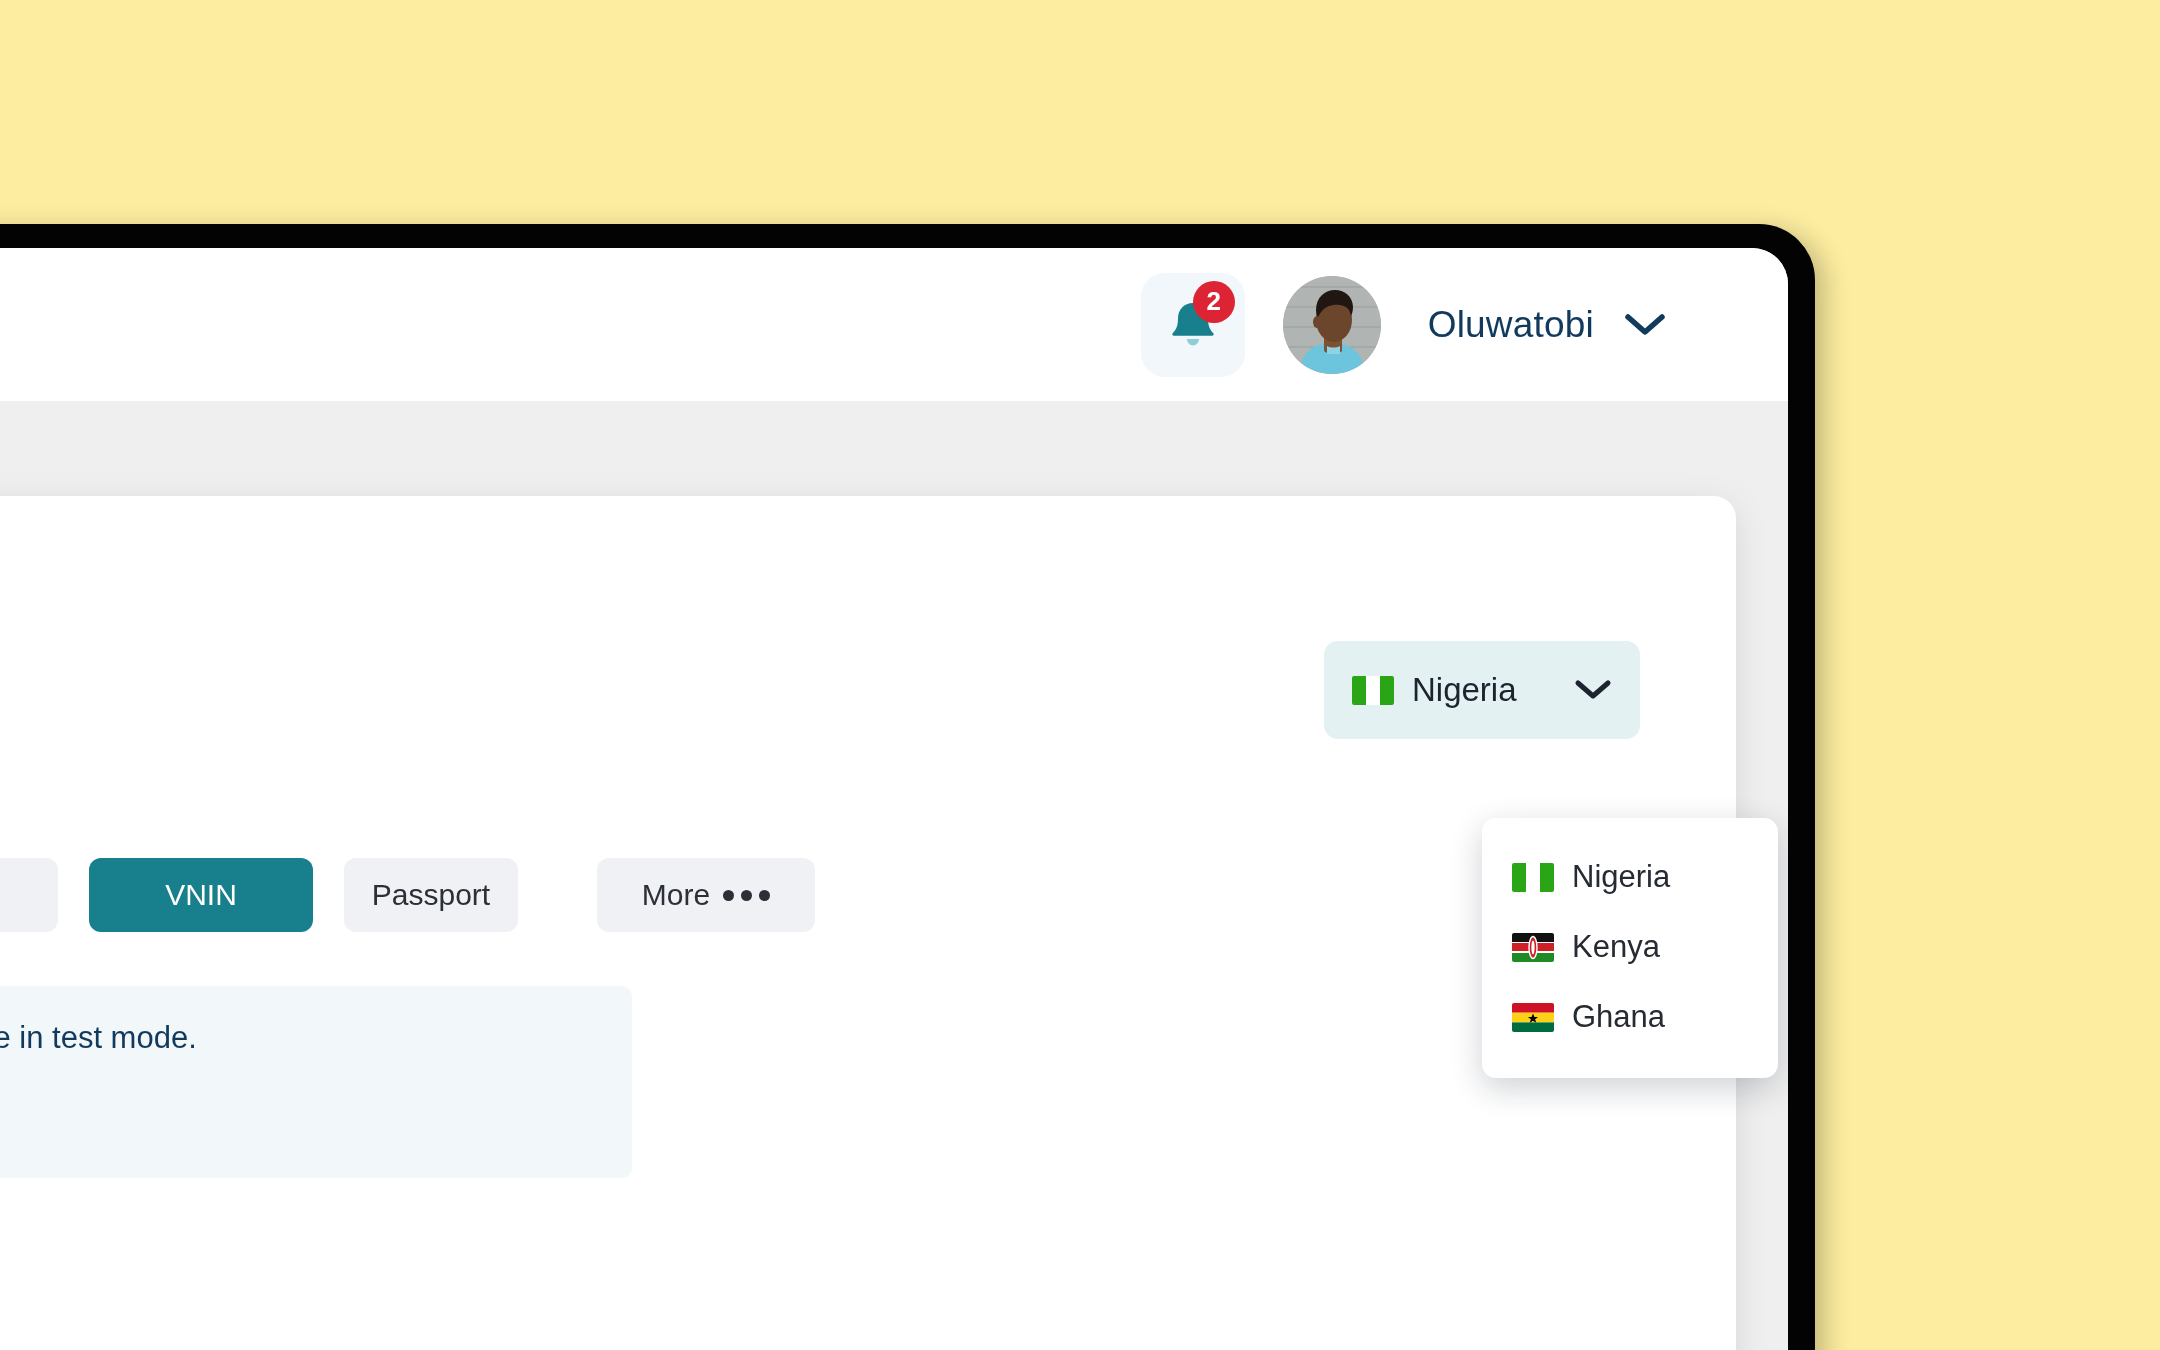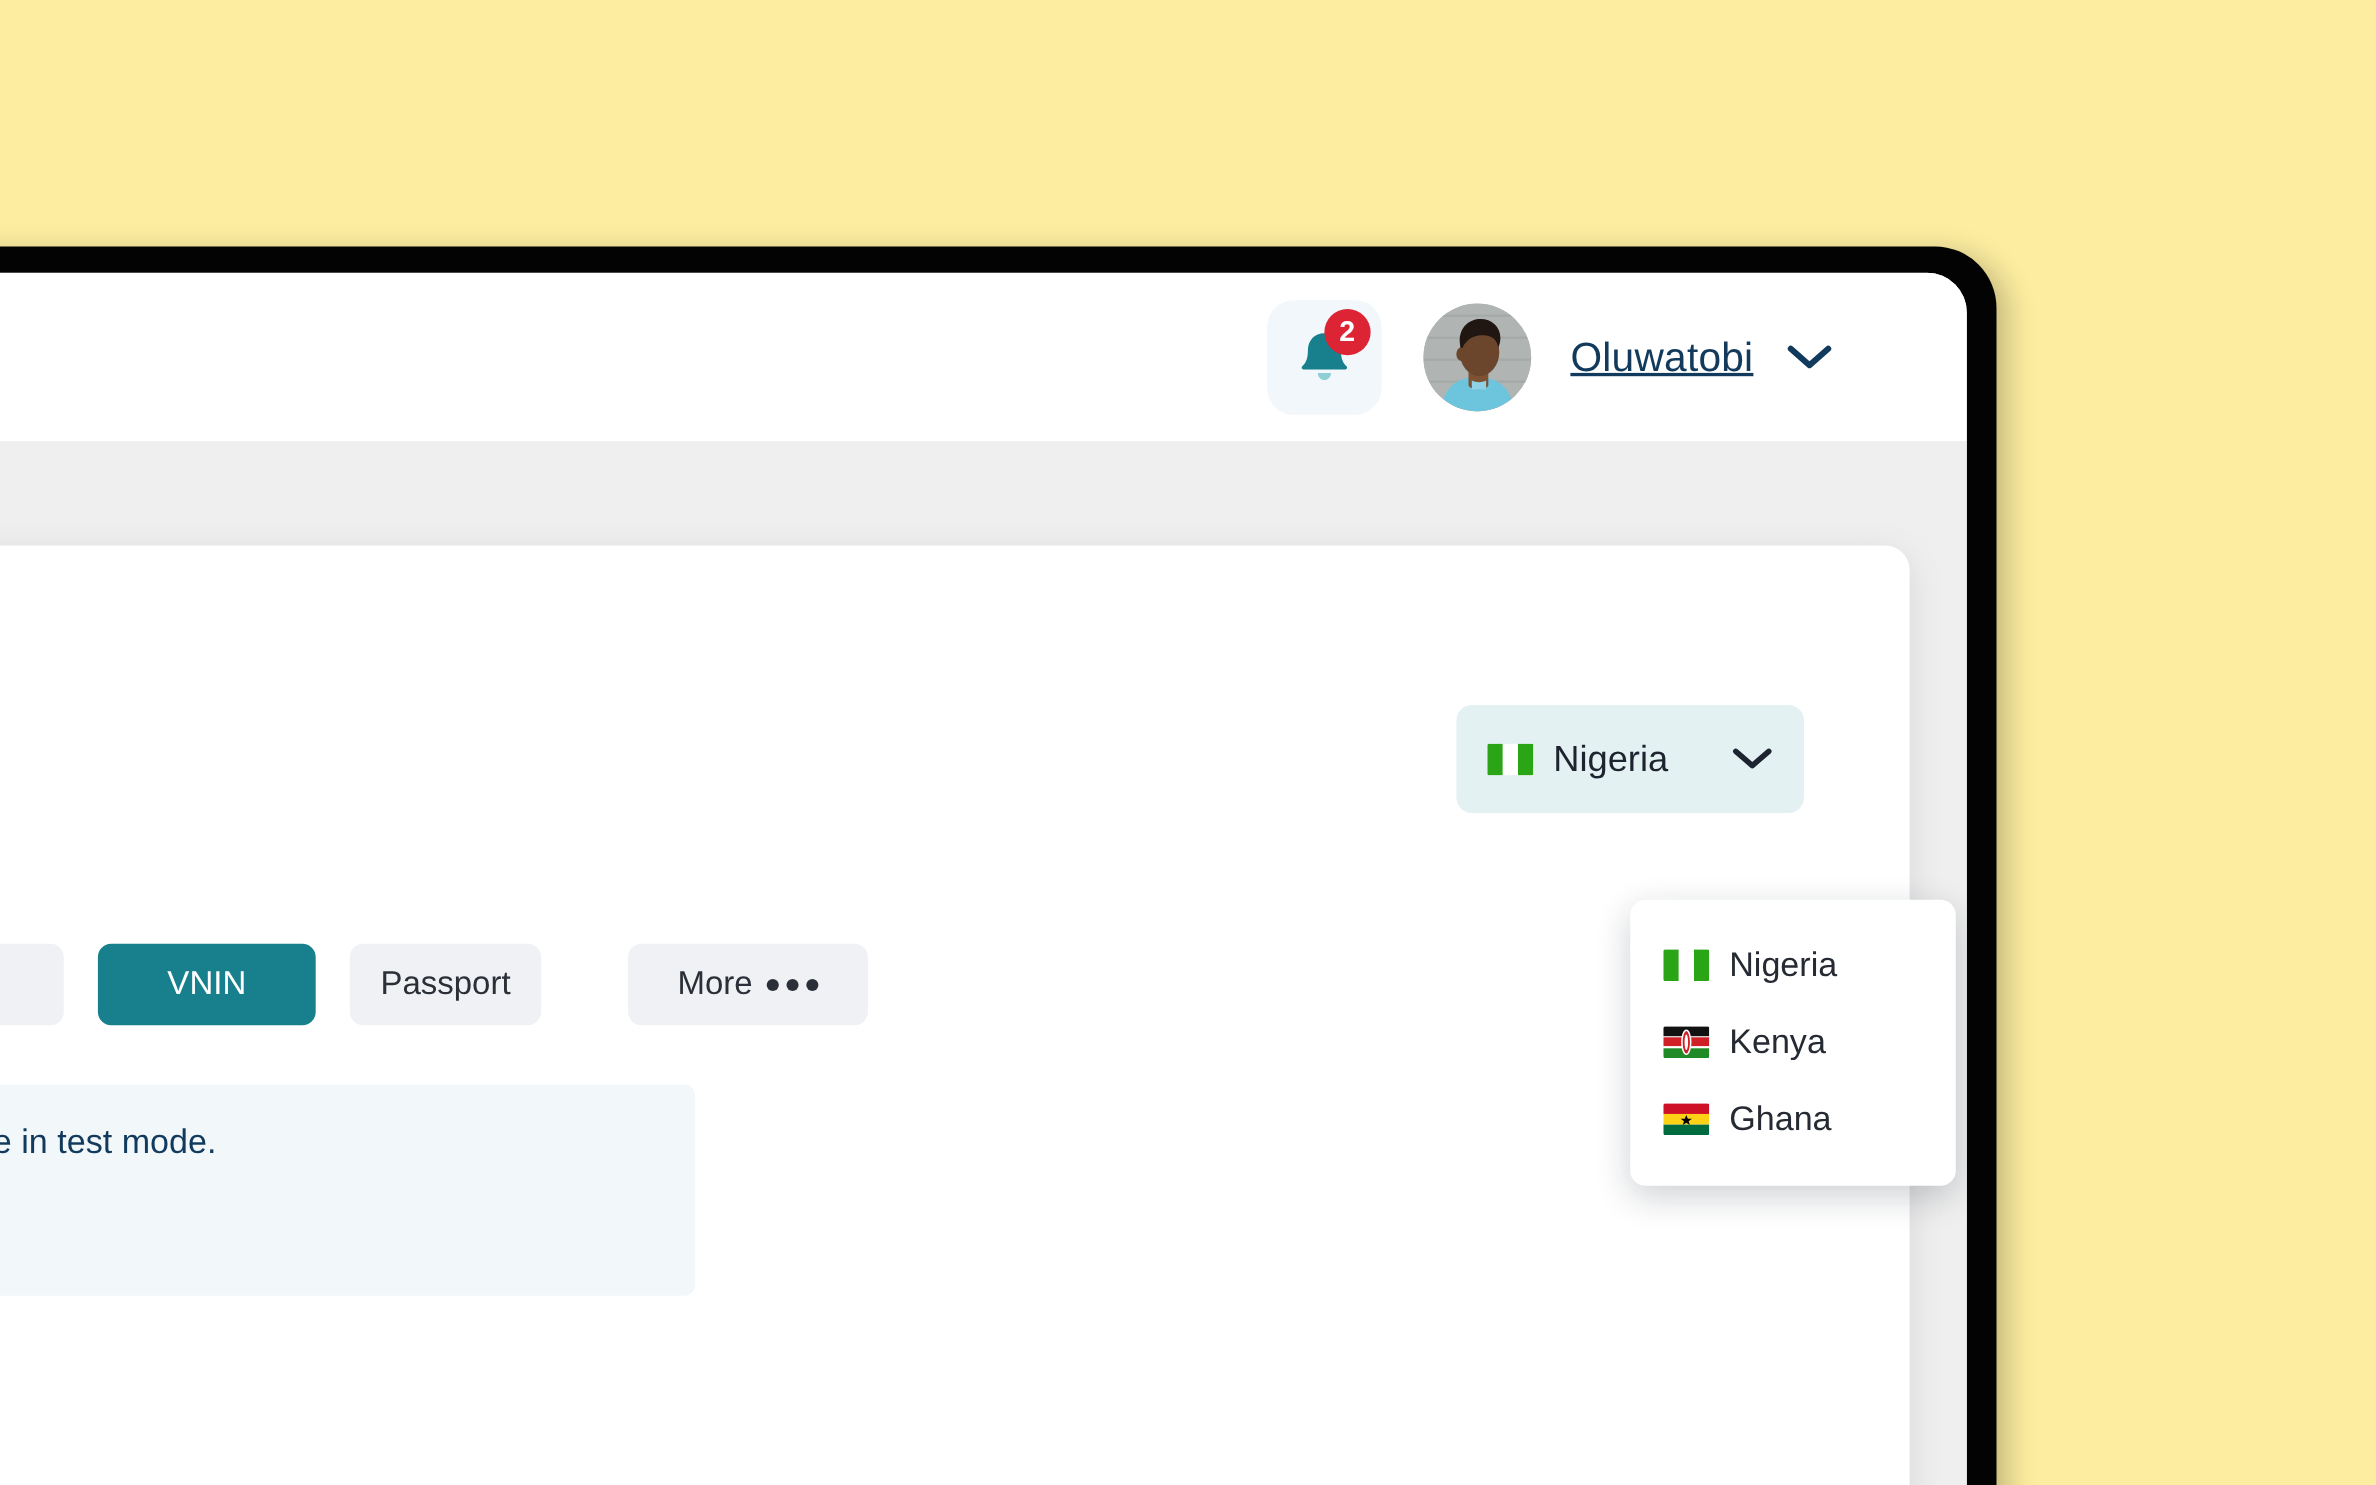--- a/index.html
+++ b/index.html
@@ -97,26 +97,25 @@
     height: 98px;
     border-radius: 50%;
     margin-left: 38px;
     overflow: hidden;
     flex: 0 0 auto;
     background: #a9aeae;
   }
   #avatar svg { display: block; }
 
   #user-name {
-    margin-left: 36px;
+    margin-left: 47px;
     font-size: 37px;
     color: #123a5c;
     letter-spacing: .2px;
     white-space: nowrap;
-    text-decoration: underline;
   }
   #user-caret {
     margin-left: 30px;
     display: flex;
     align-items: center;
   }
 
   
   #page-body {
     position: absolute;
@@ -221,21 +220,21 @@
     background: #f0f1f4;
     box-sizing: border-box;
     padding: 0 20px;
     white-space: nowrap;
   }
   .tab.active {
     background: #17808c;
     color: #ffffff;
   }
   #tab-nin { width: 218px; }
-  #tab-vnin { width: 198px; }
+  #tab-vnin { width: 224px; }
   #tab-passport { width: 174px; }
   #tab-more { width: 218px; margin-left: 48px; }
   .more-dots {
     display: inline-flex;
     gap: 7px;
     margin-left: 13px;
     align-items: center;
   }
   .more-dots i {
     width: 11px; height: 11px; border-radius: 50%;

